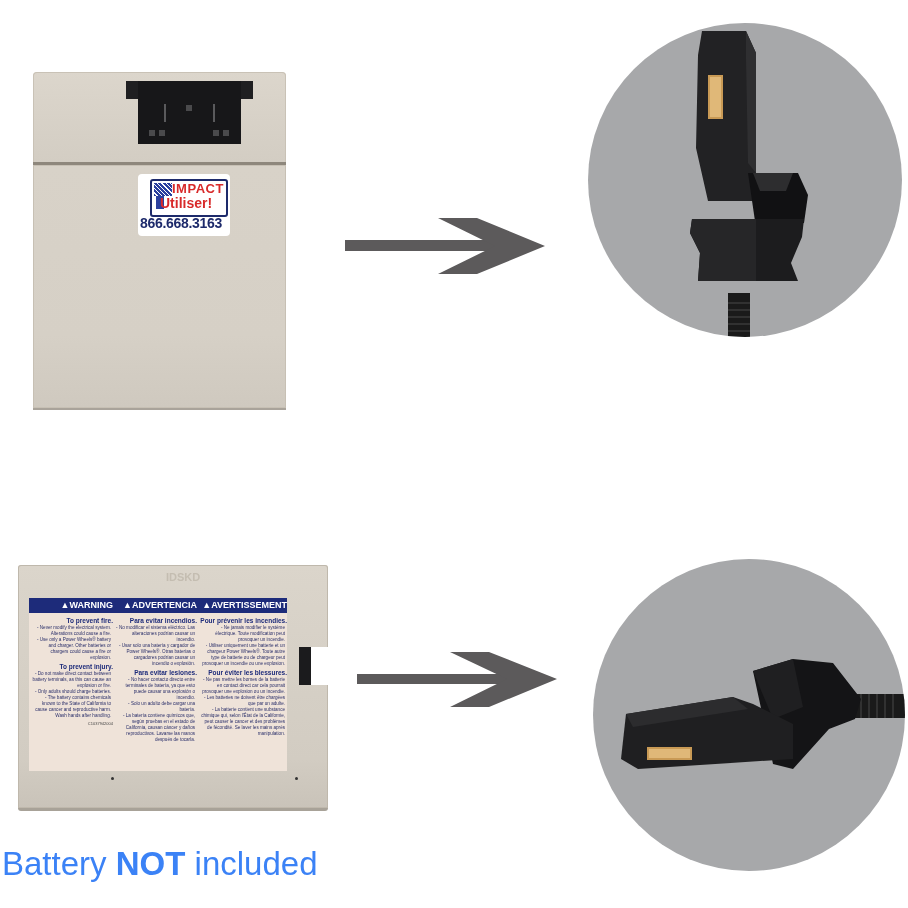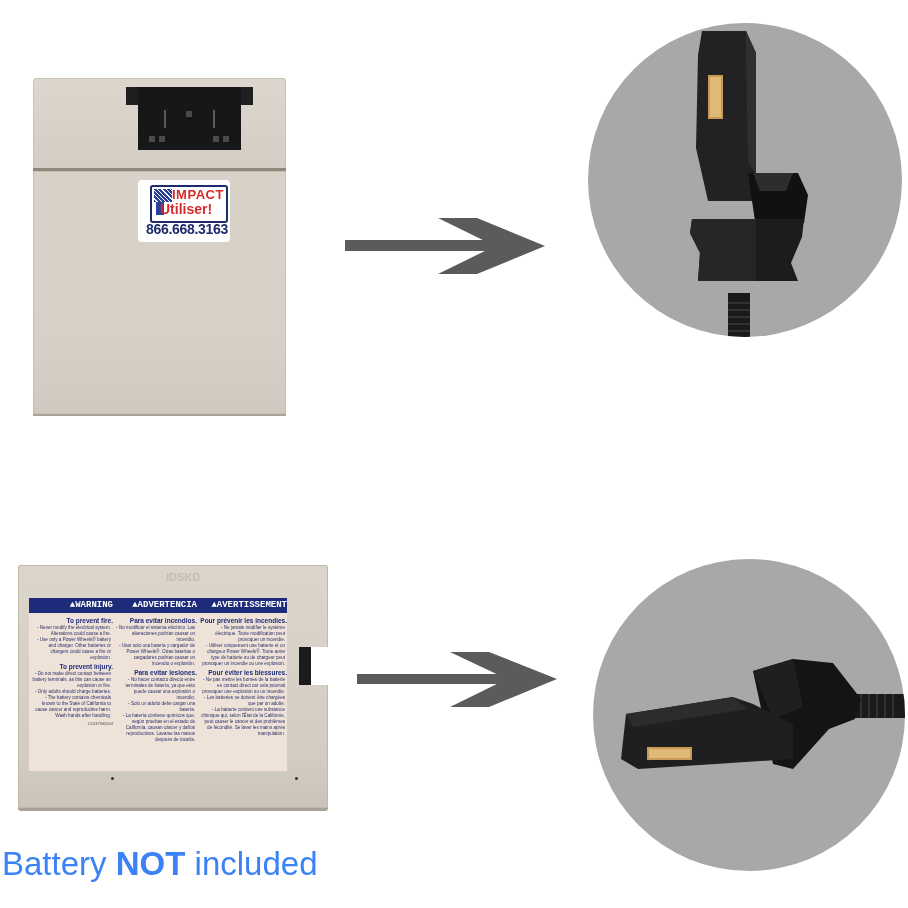--- a/index.html
+++ b/index.html
@@ -1,46 +1,46 @@
 <!DOCTYPE html>
 <html><head>
 <meta charset="utf-8">
 <style>
   html, body { margin:0; padding:0; background:#ffffff; }
   body { width:908px; height:908px; position:relative; overflow:hidden; font-family:"Liberation Sans", sans-serif; }
   .abs { position:absolute; }
 
   
-  .batt-top { left:33px; top:78px; width:253px; height:340px; }
+  .batt-top { left:33px; top:72px; width:253px; height:340px; }
   .batt-top .lid { position:absolute; left:0; top:0; width:253px; height:91px; background:linear-gradient(#dcd6cc,#d3cdc3); border-radius:4px 4px 0 0; box-shadow: inset 0 0 0 1px #c9c2b6; }
   .batt-top .seam { position:absolute; left:0; top:90px; width:253px; height:3px; background:#8e877c; }
   .batt-top .body { position:absolute; left:0; top:93px; width:253px; height:243px; background:linear-gradient(#d8d2c8,#d6d0c6 70%,#cfc9bf); box-shadow: inset 0 0 0 1px #c7c0b4; border-bottom:2px solid #a9a39a; }
   .socket { position:absolute; left:93px; top:9px; width:127px; height:63px; }
   .socket .outer { position:absolute; left:0; top:0; width:127px; height:18px; background:#1f1f21; }
   .socket .inner { position:absolute; left:12px; top:0; width:103px; height:63px; background:#171719; }
   .socket .pin { position:absolute; width:6px; height:6px; background:#4a4a4c; top:49px; }
   .socket .slot { position:absolute; width:2px; height:18px; background:#5a5a5c; top:23px; }
   .sticker { position:absolute; left:105px; top:102px; width:92px; height:62px; background:#fff; border-radius:4px; }
   .sticker .frame { position:absolute; left:12px; top:5px; width:74px; height:34px; border:2px solid #1d2a6b; border-radius:3px; background:#fff; }
   .sticker .flag { position:absolute; left:2px; top:2px; width:18px; height:13px; background:repeating-linear-gradient(45deg,#2b3f9e 0 2px,#fff 2px 3px); }
   .sticker .impact { position:absolute; left:20px; top:0px; font-weight:bold; font-size:13px; color:#d82a2a; letter-spacing:0.5px; }
   .sticker .brand2 { position:absolute; left:8px; top:14px; font-weight:bold; font-size:14px; color:#d82a2a; }
   .sticker .tab { position:absolute; left:4px; top:14px; width:8px; height:14px; background:#2b3f9e; }
-  .sticker .phone { position:absolute; left:2px; top:41px; width:88px; text-align:right; font-weight:bold; font-size:14px; color:#1d2a6b; letter-spacing:-0.3px; }
+  .sticker .phone { position:absolute; left:2px; top:41px; width:88px; text-align:left; font-weight:bold; font-size:14px; color:#1d2a6b; letter-spacing:-0.3px; }
 
   
   .batt-bot { left:18px; top:565px; width:310px; height:243px; background:linear-gradient(#dbd5cb,#d2ccc2 80%,#c9c3b9); border-radius:3px; box-shadow: inset 0 0 0 1px #bfb8ac; border-bottom:3px solid #a8a298;text-align:right; }
   .batt-bot .emboss { position:absolute; left:148px; top:6px; font-size:11px; color:#c4bdb1; font-weight:bold; }
   .batt-bot .notch { position:absolute; left:281px; top:82px; width:29px; height:38px; background:#fff; }
   .batt-bot .notch-in { position:absolute; left:281px; top:82px; width:12px; height:38px; background:#1b1b1d; }
   .batt-bot .dot { position:absolute; width:3px; height:3px; background:#333; border-radius:50%; }
   .label { position:absolute; left:11px; top:33px; width:258px; height:173px; background:#efe3d9; }
   .label .bar { position:absolute; left:0; top:0; width:258px; height:15px; background:#1d2b7a; }
   .label .col { position:absolute; top:0; width:84px; }
-  .label .hdr { height:17px; line-height:15px; color:#fff; font-weight:bold; font-size:9px; white-space:nowrap; padding-left:4px;font-family:Liberation Mono, monospace; }
+  .label .hdr { height:17px; line-height:15px; color:#fff; font-weight:bold; font-size:9px; white-space:nowrap; padding-left:4px; }
   .label .h { font-size:6.5px; font-weight:bold; color:#1d2b7a; margin:2px 0 1px 3px; }
   .label .t { font-size:4.6px; line-height:6px; color:#2a2f6a; margin-left:3px; margin-right:2px; }
   .label .code { font-size:4px; color:#444; margin:2px 0 0 3px; }
 
   
   .arrow { position:absolute; }
   
   .circle { position:absolute; border-radius:50%; background:#a7a8aa; overflow:hidden; }
   .caption { position:absolute; left:2px; top:845px; font-size:33px; color:#3b82f6; white-space:nowrap; }
   .caption b { font-weight:bold; }

